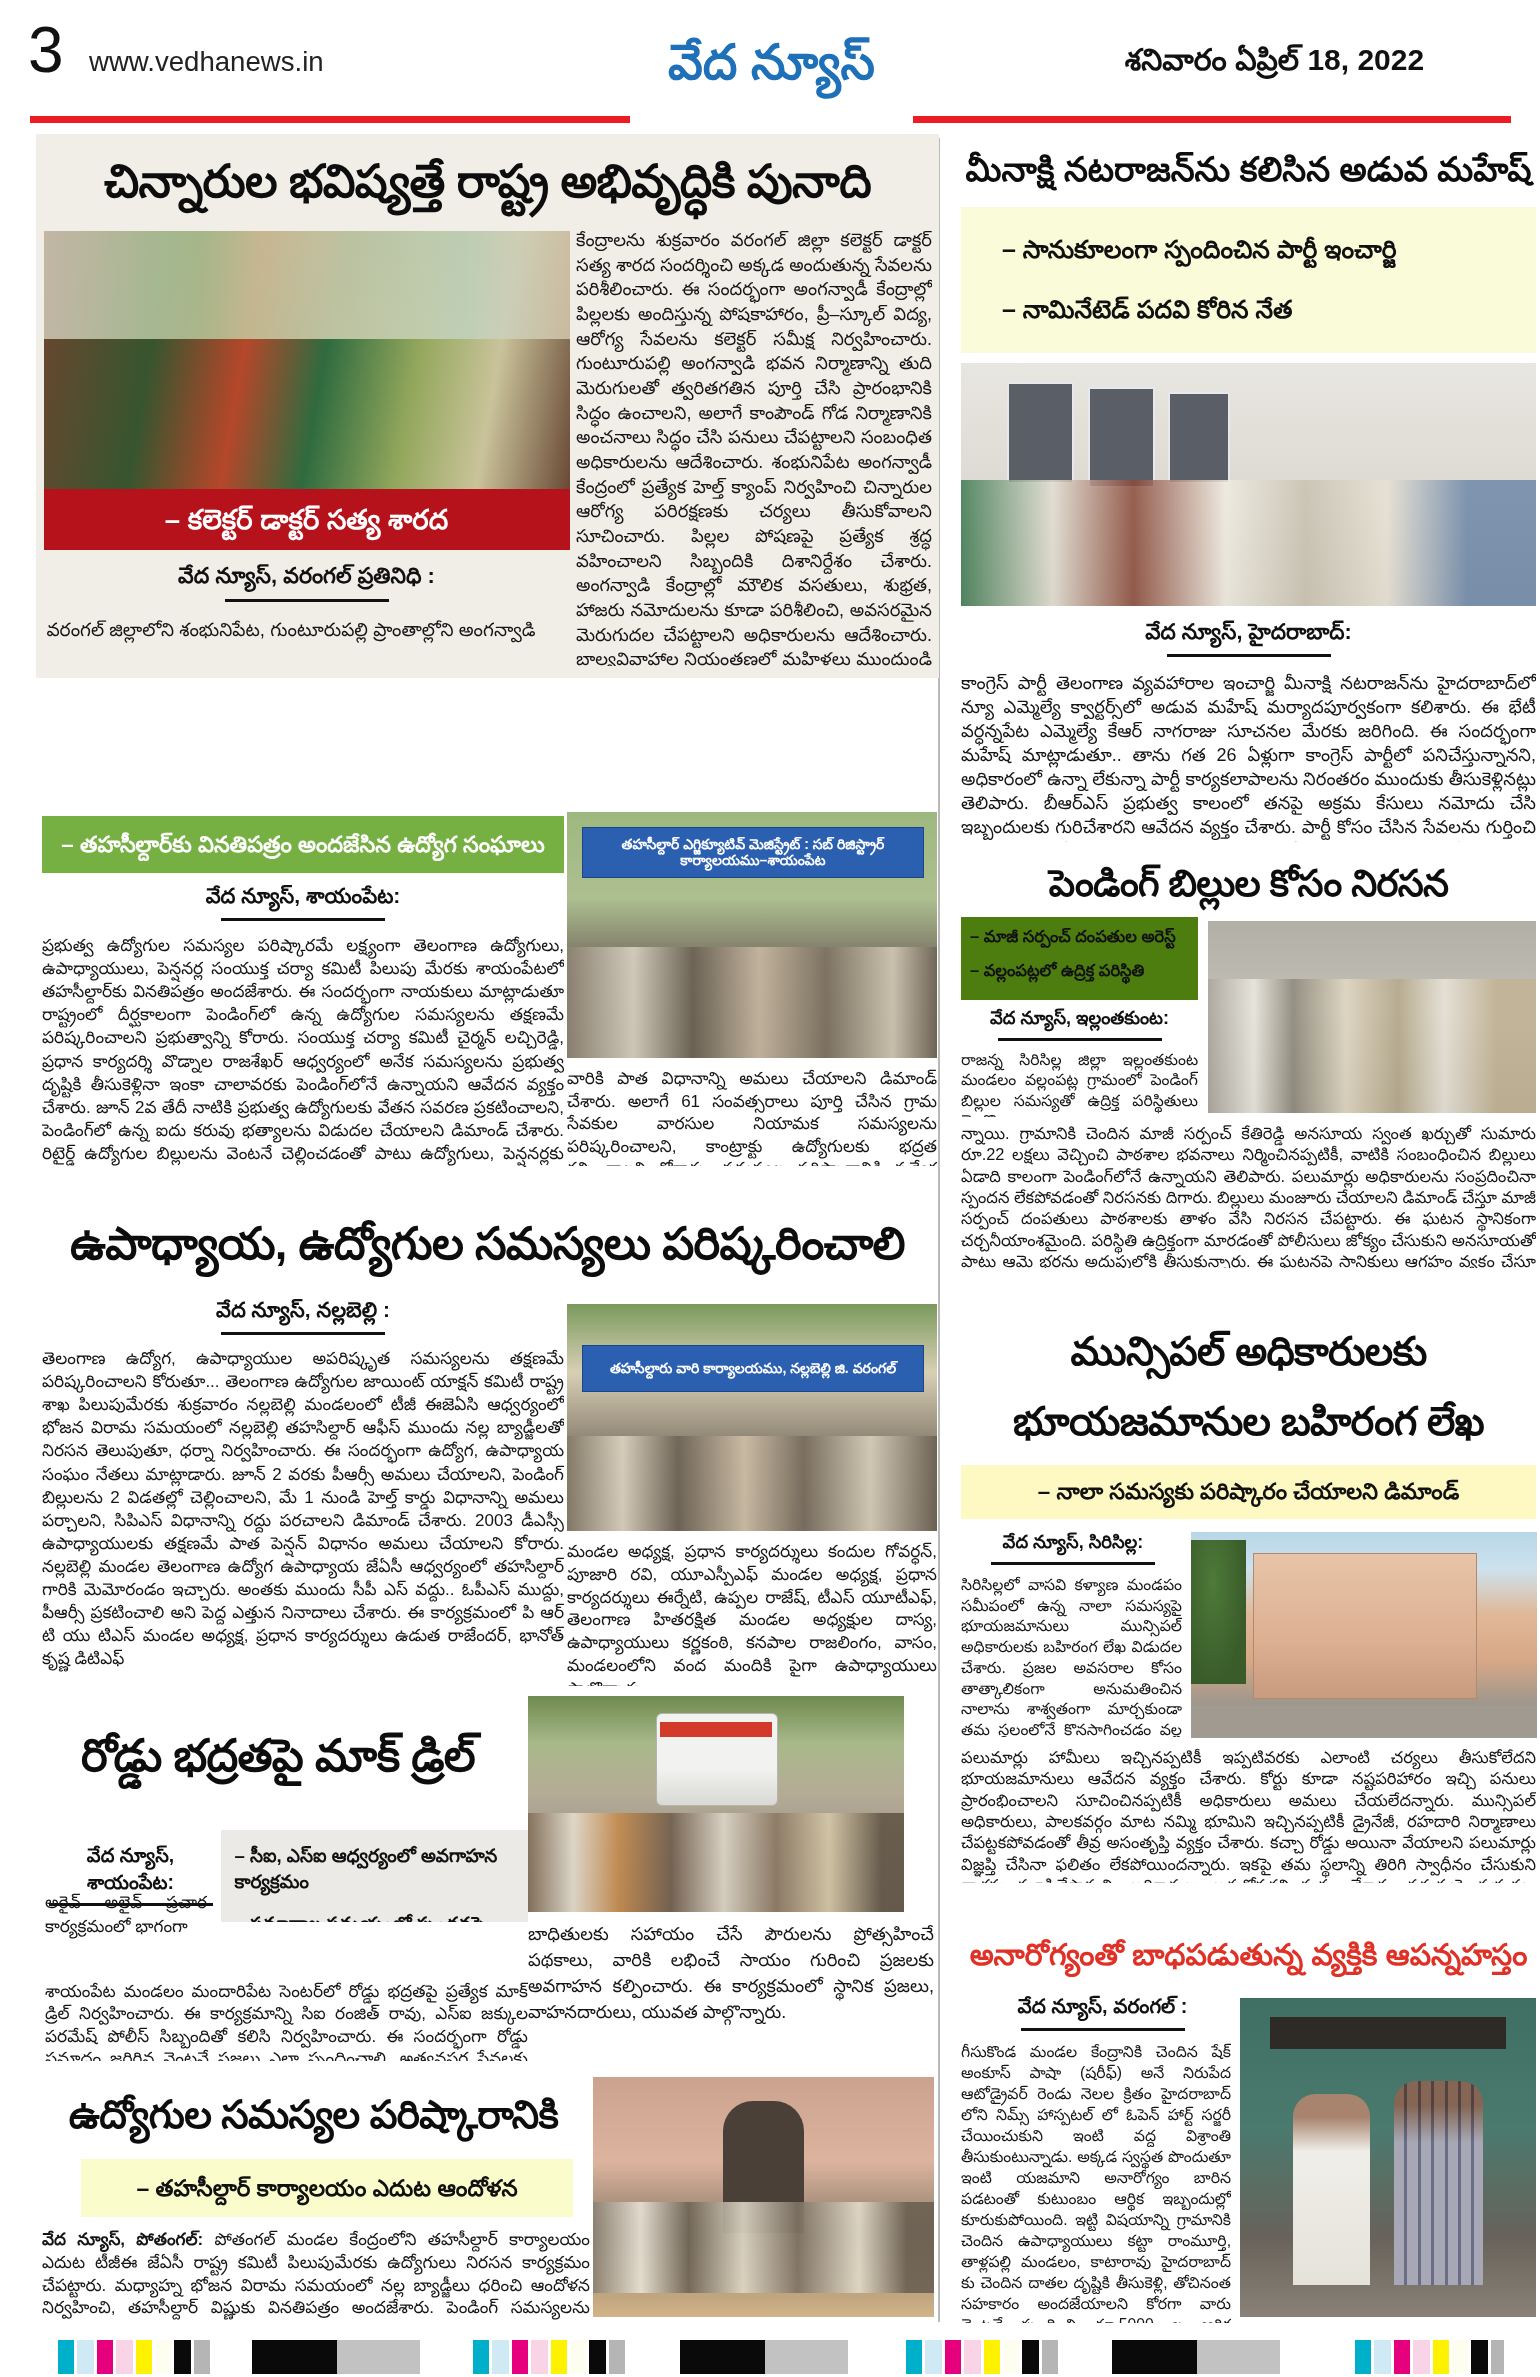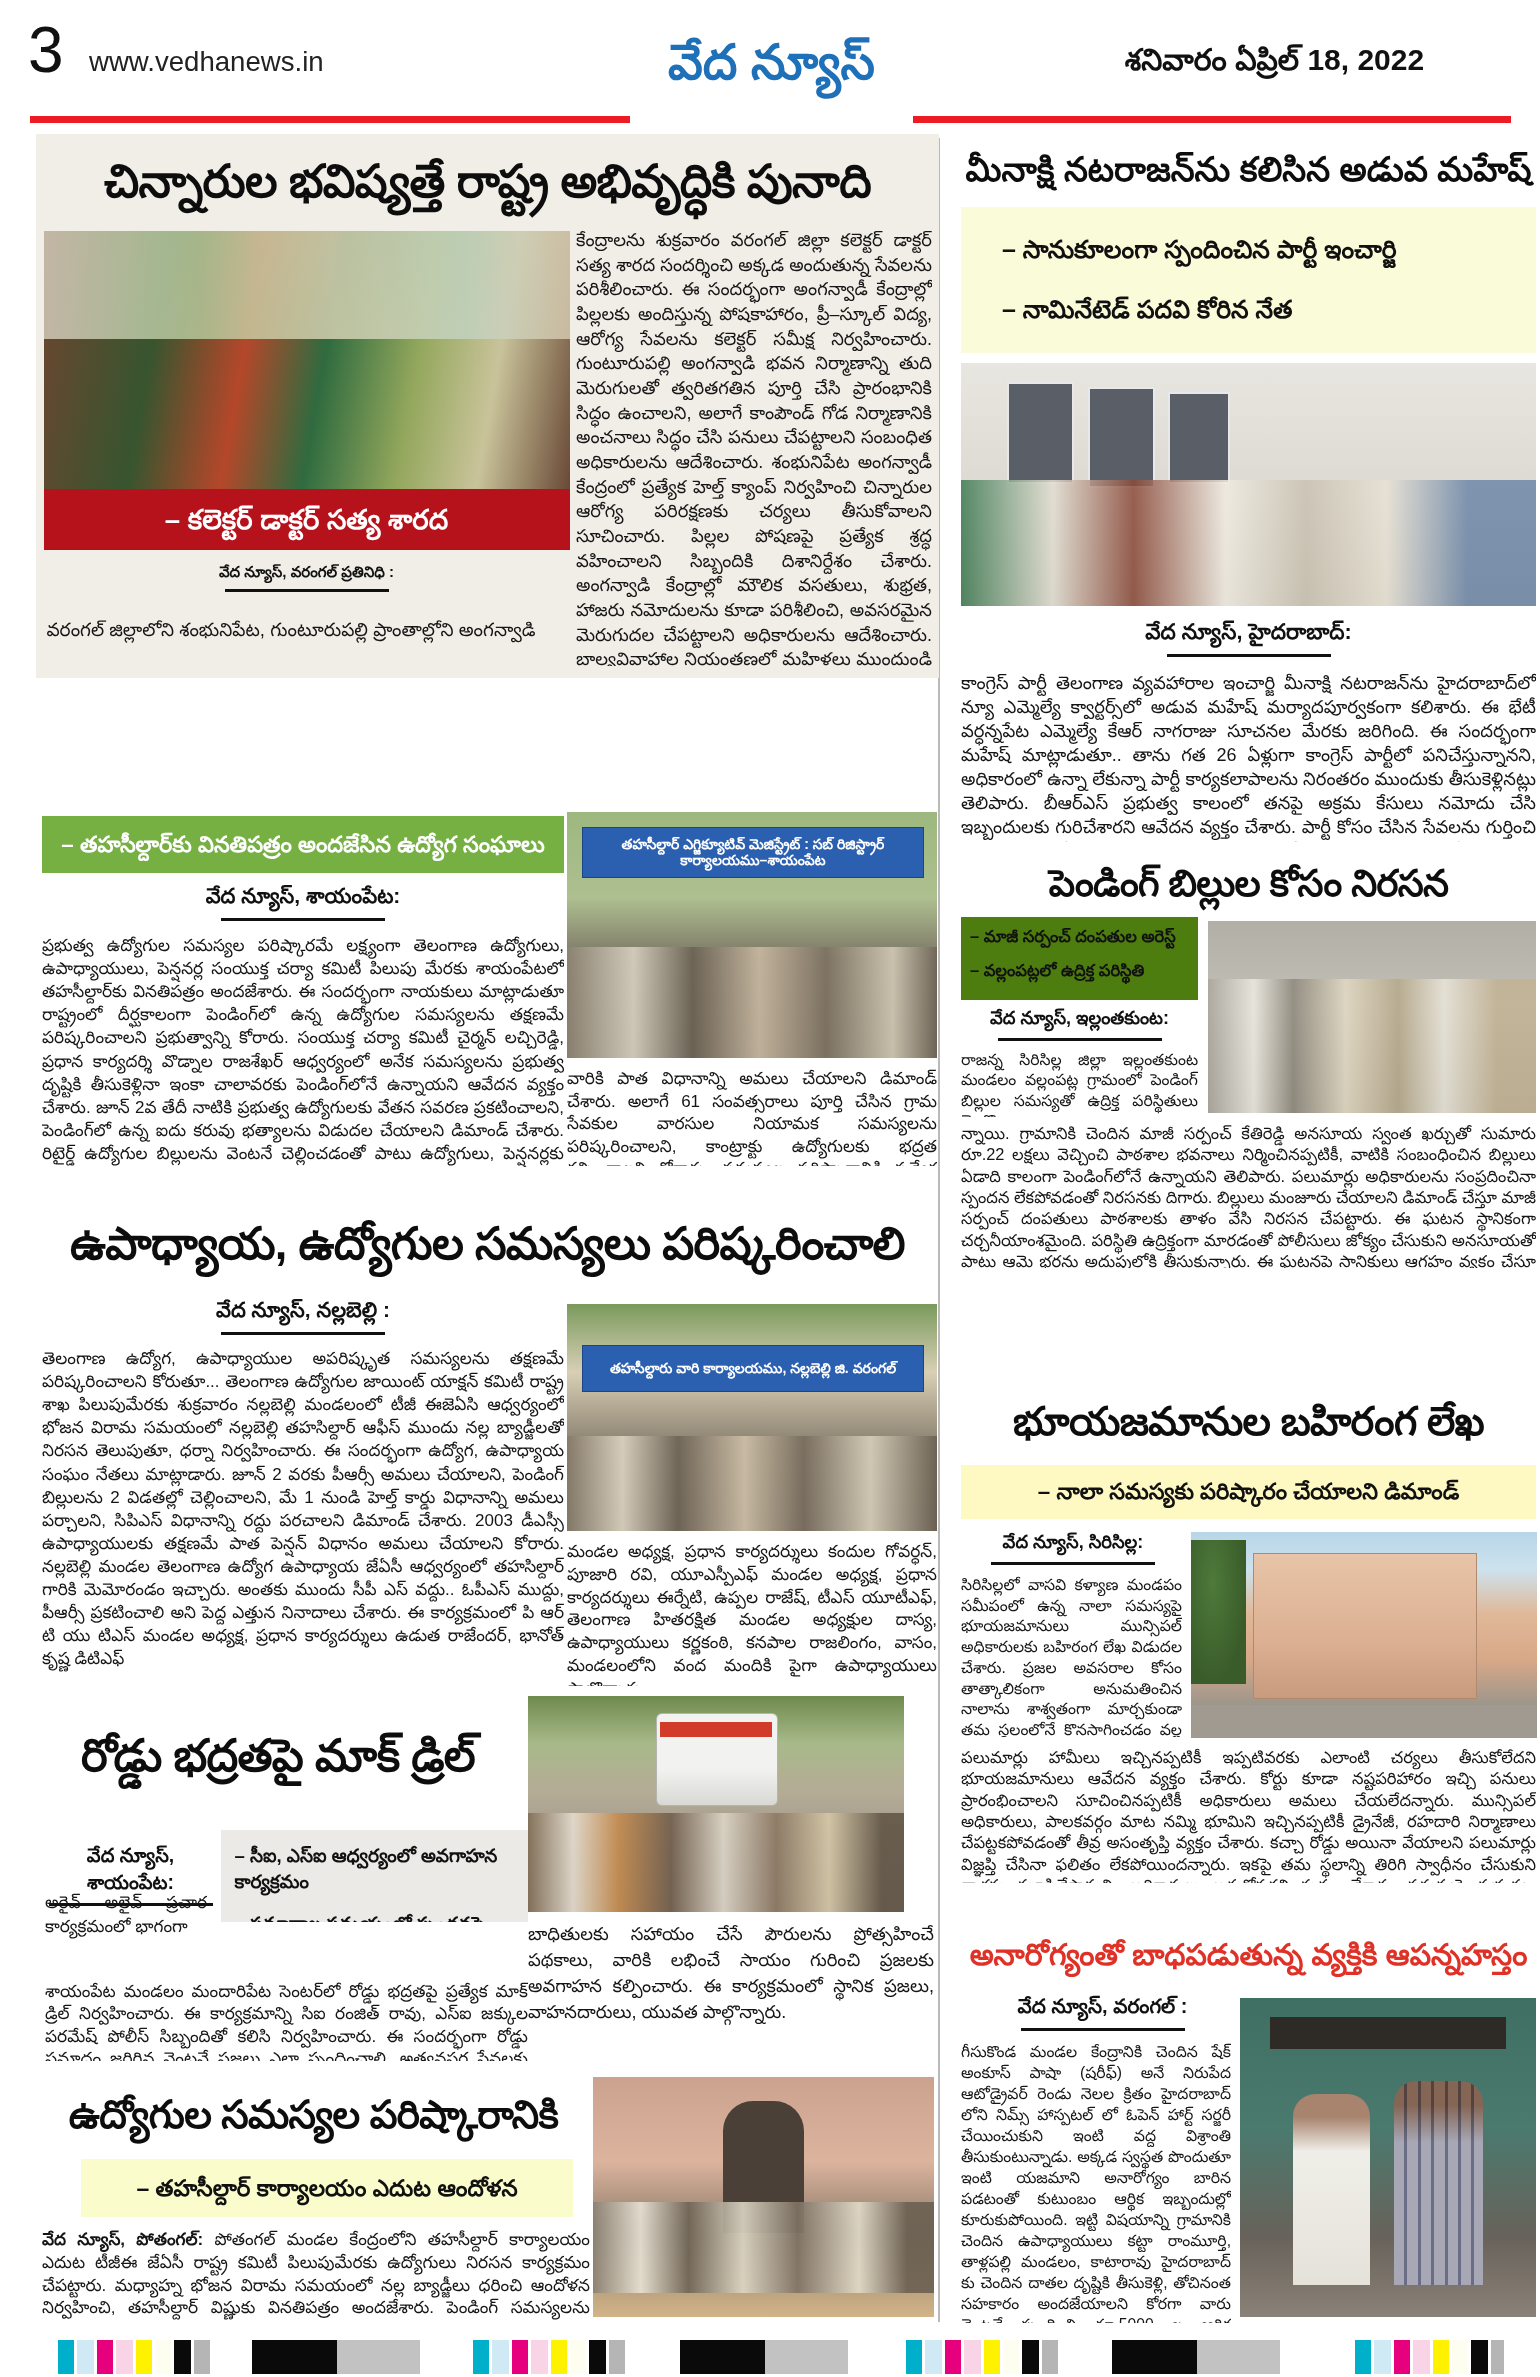--- a/index.html
+++ b/index.html
@@ -38,21 +38,21 @@
 
   <div class="abs" style="left:938px;top:138px;width:1.5px;height:2184px;background:#b9b9b9;"></div>
 
   <div class="abs" style="left:36px;top:134px;width:903px;height:544px;background:#f1eee8;">
     <div class="abs hl" style="left:0;top:10.4px;width:100%;height:78px;font-size:46px;line-height:75px;">చిన్నారుల భవిష్యత్తే రాష్ట్ర అభివృద్ధికి పునాది</div>
     <div class="photo" style="left:7.5px;top:97px;width:526px;height:319px;
                 background:linear-gradient(100deg,#6e452f 0%,#37552f 22%,#b5472a 38%,#2f6b3f 52%,#93a75c 68%,#c9c39a 82%,#5e3b2a 100%);">
       <div class="abs" style="left:0;top:0;width:100%;height:34%;background:linear-gradient(90deg,#d8d2c2,#b8cfa0 30%,#e0d7b8 55%,#c2d4c4 80%,#d9cdb2);opacity:.8;"></div>
       <div class="cap-band" style="height:61px;font-size:27.6px;line-height:61px;">– కలెక్టర్ డాక్టర్ సత్య శారద</div>
     </div>
-    <div class="abs by" style="left:7.5px;top:429px;width:526px;font-size:15px;">వేద న్యూస్, వరంగల్ ప్రతినిధి :</div>
+    <div class="abs by" style="left:7.5px;top:429px;width:526px;font-size:22px;">వేద న్యూస్, వరంగల్ ప్రతినిధి :</div>
     <div class="abs bt" style="left:10.4px;top:483px;width:522px;height:31px;font-size:18.6px;">వరంగల్ జిల్లాలోని శంభునిపేట, గుంటూరుపల్లి ప్రాంతాల్లోని అంగన్వాడి</div>
     <div class="abs bt" style="left:540px;top:94px;width:356px;height:438px;font-size:18px;line-height:1.37;">కేంద్రాలను శుక్రవారం వరంగల్ జిల్లా కలెక్టర్ డాక్టర్ సత్య శారద సందర్శించి అక్కడ అందుతున్న సేవలను పరిశీలించారు. ఈ సందర్భంగా అంగన్వాడీ కేంద్రాల్లో పిల్లలకు అందిస్తున్న పోషకాహారం, ప్రీ–స్కూల్ విద్య, ఆరోగ్య సేవలను కలెక్టర్ సమీక్ష నిర్వహించారు. గుంటూరుపల్లి అంగన్వాడి భవన నిర్మాణాన్ని తుది మెరుగులతో త్వరితగతిన పూర్తి చేసి ప్రారంభానికి సిద్ధం ఉంచాలని, అలాగే కాంపౌండ్ గోడ నిర్మాణానికి అంచనాలు సిద్ధం చేసి పనులు చేపట్టాలని సంబంధిత అధికారులను ఆదేశించారు. శంభునిపేట అంగన్వాడీ కేంద్రంలో ప్రత్యేక హెల్త్ క్యాంప్ నిర్వహించి చిన్నారుల ఆరోగ్య పరిరక్షణకు చర్యలు తీసుకోవాలని సూచించారు. పిల్లల పోషణపై ప్రత్యేక శ్రద్ధ వహించాలని సిబ్బందికి దిశానిర్దేశం చేశారు. అంగన్వాడి కేంద్రాల్లో మౌలిక వసతులు, శుభ్రత, హాజరు నమోదులను కూడా పరిశీలించి, అవసరమైన మెరుగుదల చేపట్టాలని అధికారులను ఆదేశించారు. బాల్యవివాహాల నియంత్రణలో మహిళలు ముందుండి అవగాహన కల్పించాలని సూచించారు. ప్రతి ఆడపిల్ల డిగ్రీ వరకు తప్పనిసరిగా చదువుకోవాలని, విద్య ద్వారా వారి ఆలోచనా శక్తి పెరిగి భవిష్యత్తును మెరుగ్గా నిర్మించుకునే సామర్థ్యం ఏర్పడుతుందని తెలిపారు. ఈ అంశంపై అంగన్వాడీ కార్యకర్తలు గ్రామ స్థాయిలో విస్తృత అవగాహన కార్యక్రమాలు చేపట్టాలని ఆదేశించారు. ఈ కార్యక్రమంలో జిల్లా సంక్షేమ అధికారి రాజమణి, సంబంధిత శాఖల అధికారులు, అంగన్వాడి సిబ్బంది పాల్గొన్నారు.</div>
   </div>
 
   <div class="abs" style="left:36px;top:704px;width:903px;height:466px;">
     <div class="abs band" style="left:6px;top:112px;width:522px;height:57px;background:#76b043;color:#fff;font-size:22.4px;line-height:57px;">– తహసీల్దార్‌కు వినతిపత్రం అందజేసిన ఉద్యోగ సంఘాలు</div>
     <div class="abs by" style="left:6px;top:180px;width:522px;font-size:21px;">వేద న్యూస్, శాయంపేట:</div>
     <div class="abs bt" style="left:6px;top:230px;width:522px;height:233px;font-size:17px;line-height:1.36;">ప్రభుత్వ ఉద్యోగుల సమస్యల పరిష్కారమే లక్ష్యంగా తెలంగాణ ఉద్యోగులు, ఉపాధ్యాయులు, పెన్షనర్ల సంయుక్త చర్యా కమిటీ పిలుపు మేరకు శాయంపేటలో తహసీల్దార్‌కు వినతిపత్రం అందజేశారు. ఈ సందర్భంగా నాయకులు మాట్లాడుతూ రాష్ట్రంలో దీర్ఘకాలంగా పెండింగ్‌లో ఉన్న ఉద్యోగుల సమస్యలను తక్షణమే పరిష్కరించాలని ప్రభుత్వాన్ని కోరారు. సంయుక్త చర్యా కమిటీ చైర్మన్ లచ్చిరెడ్డి, ప్రధాన కార్యదర్శి వొడ్నాల రాజశేఖర్ ఆధ్వర్యంలో అనేక సమస్యలను ప్రభుత్వ దృష్టికి తీసుకెళ్లినా ఇంకా చాలావరకు పెండింగ్‌లోనే ఉన్నాయని ఆవేదన వ్యక్తం చేశారు. జూన్ 2వ తేదీ నాటికి ప్రభుత్వ ఉద్యోగులకు వేతన సవరణ ప్రకటించాలని, పెండింగ్‌లో ఉన్న ఐదు కరువు భత్యాలను విడుదల చేయాలని డిమాండ్ చేశారు. రిటైర్డ్ ఉద్యోగుల బిల్లులను వెంటనే చెల్లించడంతో పాటు ఉద్యోగులు, పెన్షనర్లకు ఆరోగ్య కార్డులు జారీ చేసి అమలు చేయాలని కోరారు. సహకార పెన్షన్ విధానాన్ని రద్దు చేసి పాత పెన్షన్ విధానాన్ని పునరుద్ధరించాలని, 2004 సెప్టెంబర్ 1కు ముందు నోటిఫికేషన్ వచ్చిన</div>
     <div class="photo" style="left:531px;top:108px;width:370px;height:246px;
                 background:linear-gradient(180deg,#9db87e 0%,#aebf90 35%,#7a7464 60%,#5c564a 100%);">
@@ -132,20 +132,21 @@
     <div class="abs by" style="left:0;top:158px;width:237px;font-size:18px;">వేద న్యూస్, ఇల్లంతకుంట:</div>
     <div class="abs bt" style="left:0;top:200px;width:237px;height:67px;font-size:15.7px;line-height:1.3;">రాజన్న సిరిసిల్ల జిల్లా ఇల్లంతకుంట మండలం వల్లంపట్ల గ్రామంలో పెండింగ్ బిల్లుల సమస్యతో ఉద్రిక్త పరిస్థితులు నెలకొ</div>
     <div class="photo" style="left:247px;top:71px;width:328px;height:192px;
                 background:linear-gradient(180deg,#b2afa6 0%,#c2bfb6 45%,#9a978e 100%);">
       <div class="abs" style="left:0;bottom:0;width:100%;height:70%;background:linear-gradient(90deg,#a8a49a,#f0ede5 14%,#8a8578 26%,#e5dbc5 42%,#b5a888 58%,#ece8dd 72%,#c2b292 88%);opacity:.8;"></div>
     </div>
     <div class="abs bt" style="left:0;top:273px;width:575px;height:145px;font-size:16.4px;line-height:1.3;">న్నాయి. గ్రామానికి చెందిన మాజీ సర్పంచ్ కేతిరెడ్డి అనసూయ స్వంత ఖర్చుతో సుమారు రూ.22 లక్షలు వెచ్చించి పాఠశాల భవనాలు నిర్మించినప్పటికీ, వాటికి సంబంధించిన బిల్లులు ఏడాది కాలంగా పెండింగ్‌లోనే ఉన్నాయని తెలిపారు. పలుమార్లు అధికారులను సంప్రదించినా స్పందన లేకపోవడంతో నిరసనకు దిగారు. బిల్లులు మంజూరు చేయాలని డిమాండ్ చేస్తూ మాజీ సర్పంచ్ దంపతులు పాఠశాలకు తాళం వేసి నిరసన చేపట్టారు. ఈ ఘటన స్థానికంగా చర్చనీయాంశమైంది. పరిస్థితి ఉద్రిక్తంగా మారడంతో పోలీసులు జోక్యం చేసుకుని అనసూయతో పాటు ఆమె భర్తను అదుపులోకి తీసుకున్నారు. ఈ ఘటనపై స్థానికులు ఆగ్రహం వ్యక్తం చేస్తూ సమస్యను త్వరగా పరిష్కరించాలని అధికారులను డిమాండ్ చేస్తున్నారు.</div>
   </div>
 
   <div class="abs" style="left:961px;top:1319px;width:575px;height:568px;">
+    <div class="abs hl" style="left:0;top:4.5px;width:100%;height:58px;font-size:40px;line-height:55px;">మున్సిపల్ అధికారులకు</div>
     <div class="abs hl" style="left:0;top:75px;width:100%;height:58px;font-size:40px;line-height:55px;">భూయజమానుల బహిరంగ లేఖ</div>
     <div class="abs band" style="left:0;top:146px;width:575px;height:54px;background:#fef9c3;color:#111;font-size:22.4px;line-height:54px;">– నాలా సమస్యకు పరిష్కారం చేయాలని డిమాండ్</div>
     <div class="abs by" style="left:0;top:213px;width:224px;font-size:18px;">వేద న్యూస్, సిరిసిల్ల:</div>
     <div class="abs bt" style="left:0;top:256px;width:221px;height:162px;font-size:15.7px;line-height:1.32;">సిరిసిల్లలో వాసవి కళ్యాణ మండపం సమీపంలో ఉన్న నాలా సమస్యపై భూయజమానులు మున్సిపల్ అధికారులకు బహిరంగ లేఖ విడుదల చేశారు. ప్రజల అవసరాల కోసం తాత్కాలికంగా అనుమతించిన నాలాను శాశ్వతంగా మార్చకుండా తమ స్థలంలోనే కొనసాగించడం వల్ల ఇబ్బందులు ఎదురవుతున్నాయని తెలిపారు. శాశ్వత పరిష్కారం చేస్తామని</div>
     <div class="photo" style="left:230px;top:213px;width:346px;height:206px;
                 background:linear-gradient(180deg,#b8d6e8 0%,#cde2ee 18%,#e0b898 40%,#d8a888 62%,#9a958c 85%,#8a857c 100%);">
       <div class="abs" style="left:18%;top:10%;width:64%;height:70%;background:linear-gradient(180deg,#e8c4a8 0%,#dcb092 60%,#c89a7e 100%);border:1.5px solid #b08a6e;"></div>
       <div class="abs" style="left:0;top:4%;width:16%;height:70%;background:radial-gradient(ellipse at 40% 30%,#4e7a3a,#3a5c2a 70%);"></div>
       <div class="abs" style="left:0;bottom:0;width:100%;height:16%;background:#a09a90;"></div>
     </div>

